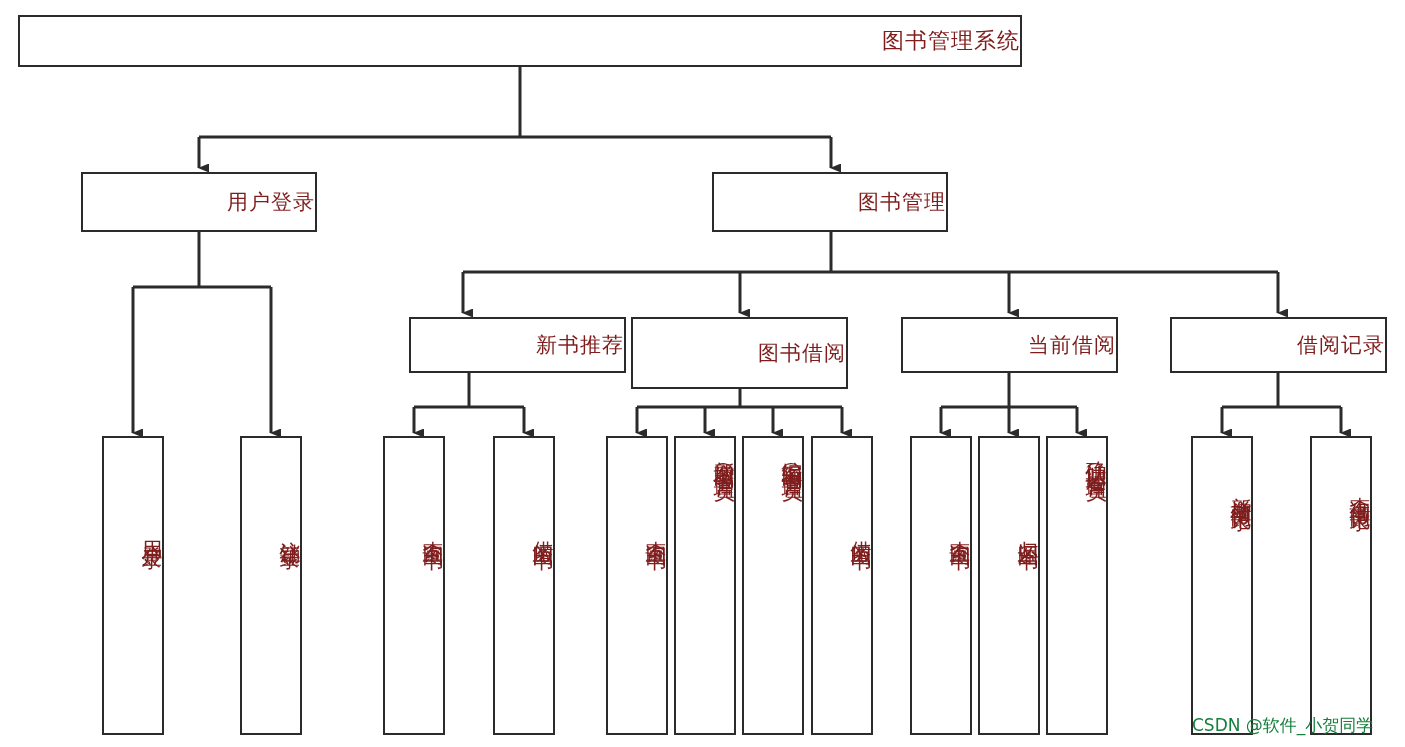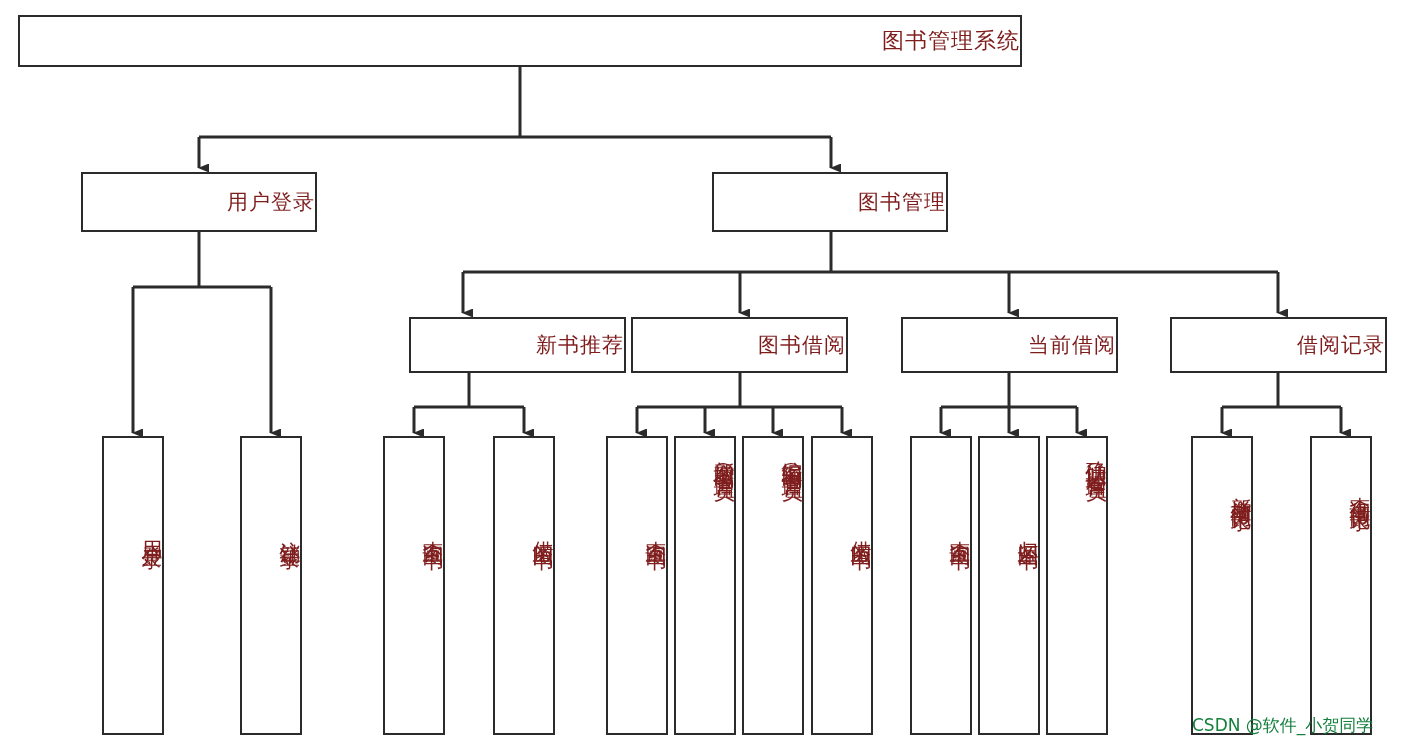--- a/index.html
+++ b/index.html
@@ -138,21 +138,21 @@
   </div>
 
   <div class="node horiz" style="left:712px; top:172px; width:236px; height:60px;font-family:Liberation Serif, serif;">
     <span class="label">图书管理</span>
   </div>
 
   <div class="node horiz" style="left:361px; top:317px; width:217px; height:56px;margin-left:48px;">
     <span class="label">新书推荐</span>
   </div>
 
-  <div class="node horiz" style="left:631px; top:317px; width:217px; height:56px;">
+  <div class="node horiz" style="left:631px; top:317px; width:217px; height:72px;">
     <span class="label">图书借阅</span>
   </div>
 
   <div class="node horiz" style="left:1170px; top:317px; width:217px; height:56px;">
     <span class="label">借阅记录</span>
   </div>
 
   <div class="node horiz" style="left:901px; top:317px; width:217px; height:56px;">
     <span class="label">当前借阅</span>
   </div>

